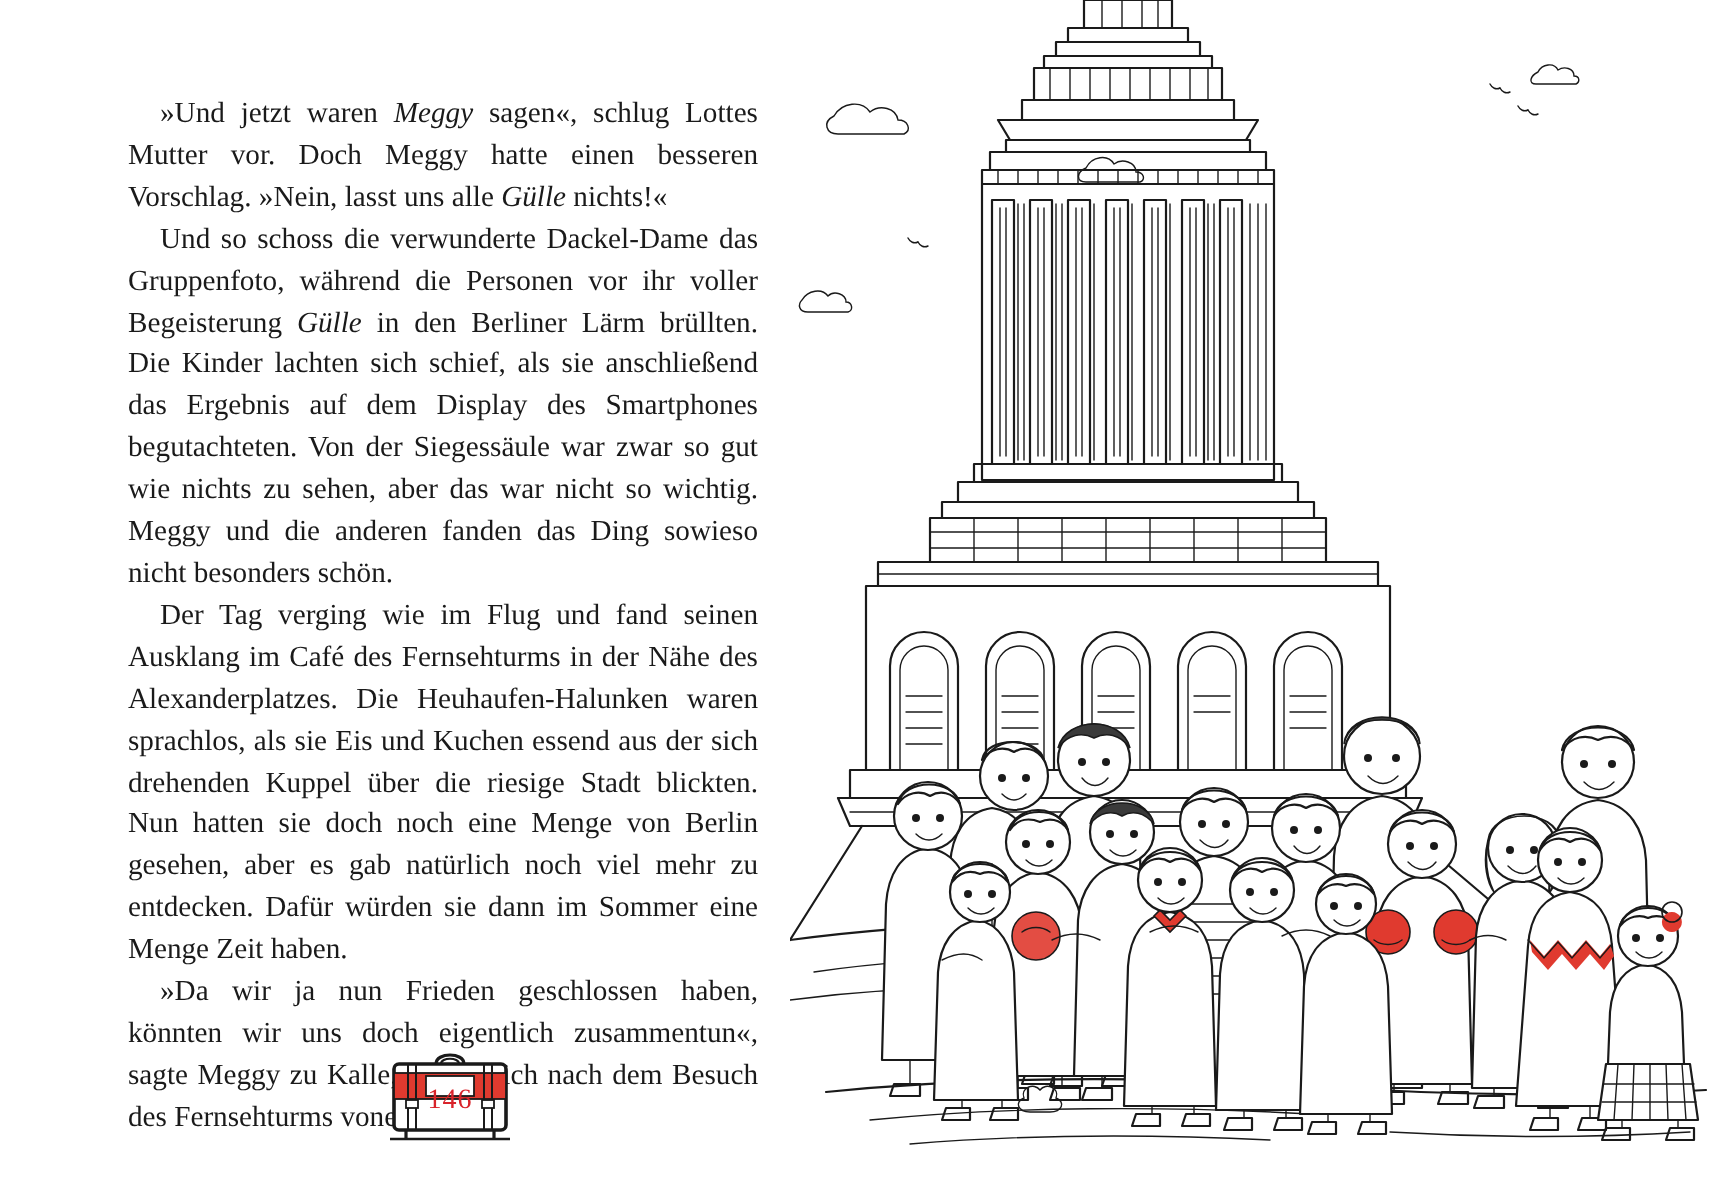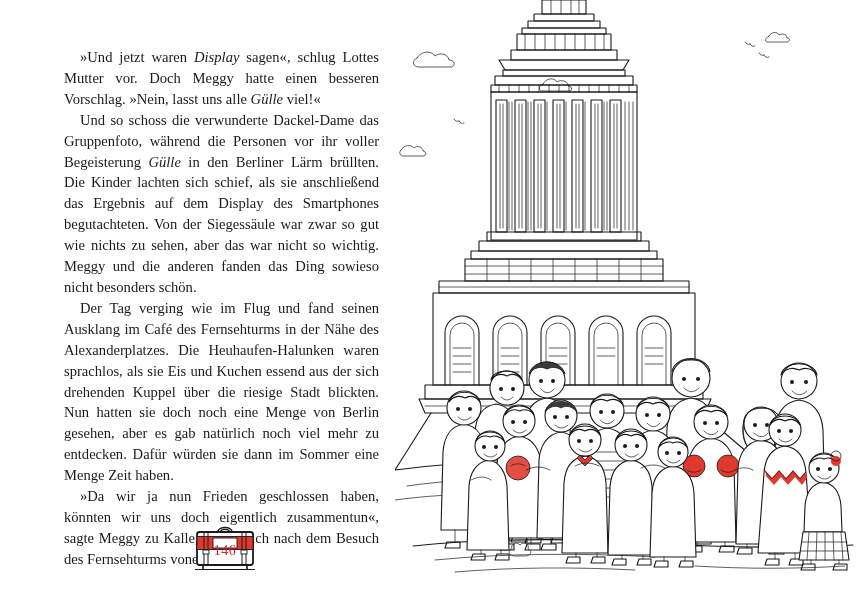--- a/index.html
+++ b/index.html
@@ -80,21 +80,21 @@
   }
 </style>
 </head>
 <body>
 
 <div class="page">
 
   <div class="text-col">
 
     <p class="indent">
-      <span>»Und jetzt waren </span><em>Display</em><span> sagen«, schlug Lottes Mutter vor. Doch Meggy hatte einen besseren Vorschlag. »Nein, lasst uns alle </span><em>Gülle</em><span> viel!«</span>
+      <span>»Und jetzt waren </span><em>Meggy</em><span> sagen«, schlug Lottes Mutter vor. Doch Meggy hatte einen besseren Vorschlag. »Nein, lasst uns alle </span><em>Gülle</em><span> nichts!«</span>
     </p>
 
     <p class="indent">
       <span>Und so schoss die verwunderte Dackel-Dame das Gruppenfoto, während die Personen vor ihr voller Begeisterung </span><em>Gülle</em><span> in den Berliner Lärm brüllten. Die Kinder lachten sich schief, als sie anschließend das Ergebnis auf dem Display des Smartphones begutachteten. Von der Siegessäule war zwar so gut wie nichts zu sehen, aber das war nicht so wichtig. Meggy und die anderen fanden das Ding sowieso nicht besonders schön.</span>
     </p>
 
     <p class="indent">
       <span>Der Tag verging wie im Flug und fand seinen Ausklang im Café des Fernsehturms in der Nähe des Alexanderplatzes. Die Heuhaufen-Halunken waren sprachlos, als sie Eis und Kuchen essend aus der sich drehenden Kuppel über die riesige Stadt blickten. Nun hatten sie doch noch eine Menge von Berlin gesehen, aber es gab natürlich noch viel mehr zu entdecken. Dafür würden sie dann im Sommer eine Menge Zeit haben.</span>
     </p>
 

